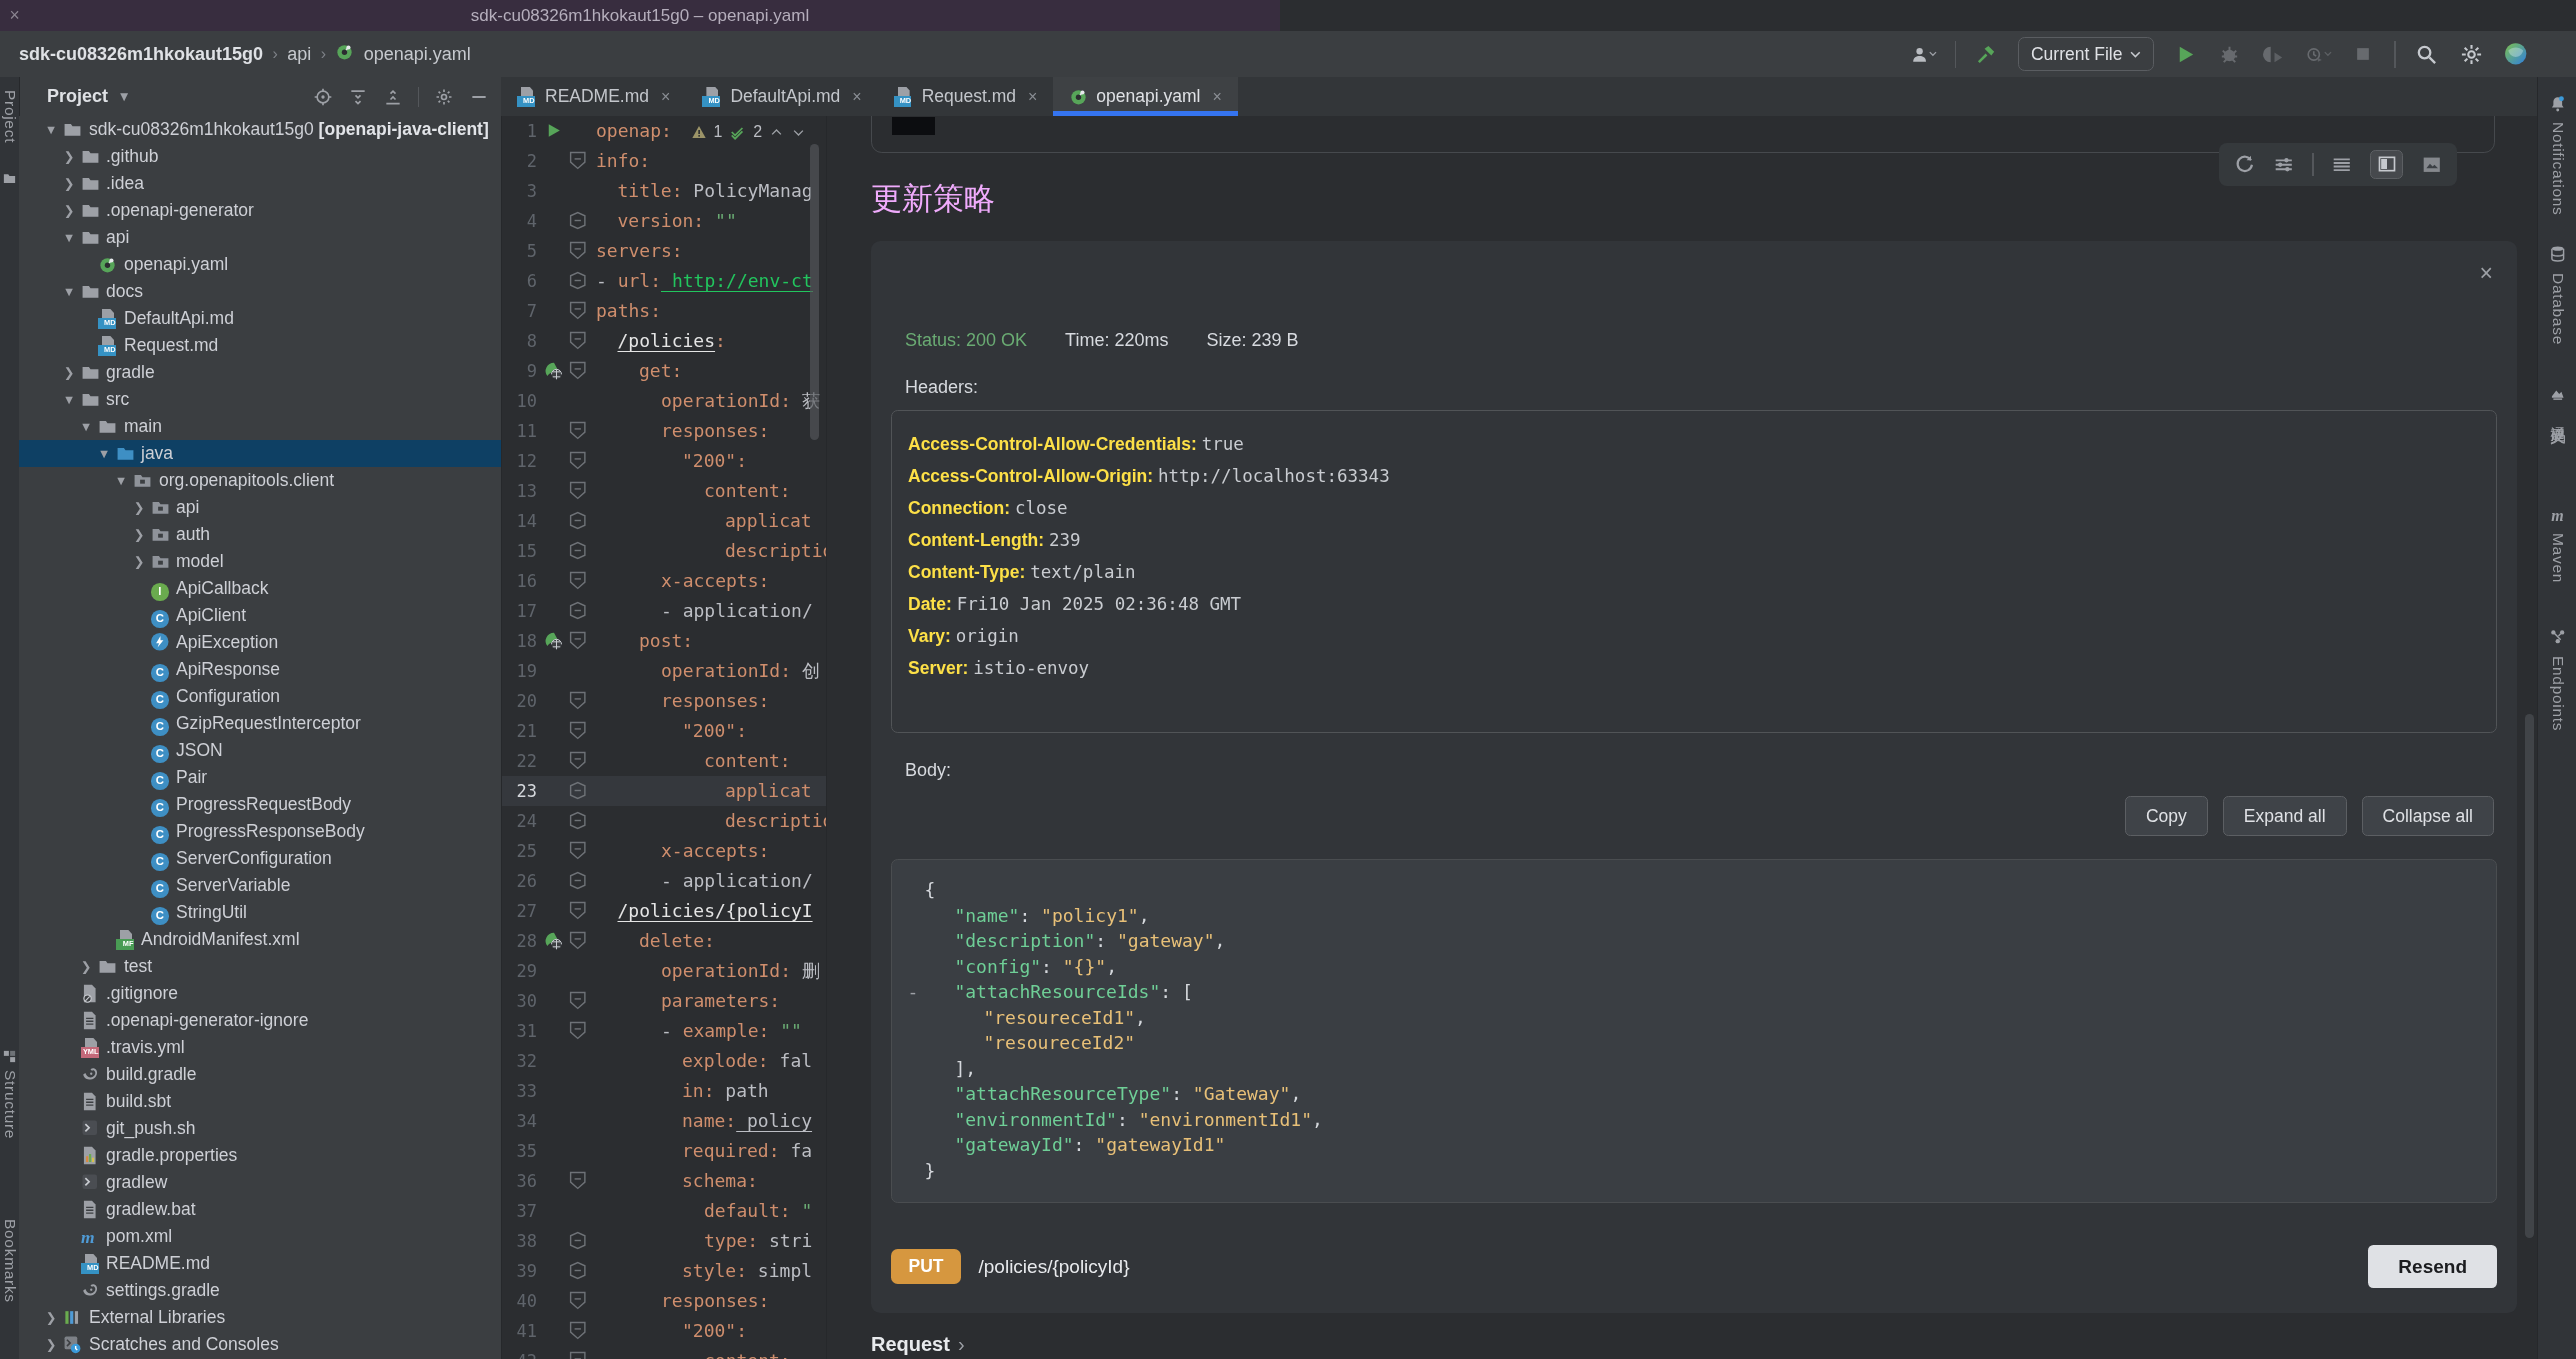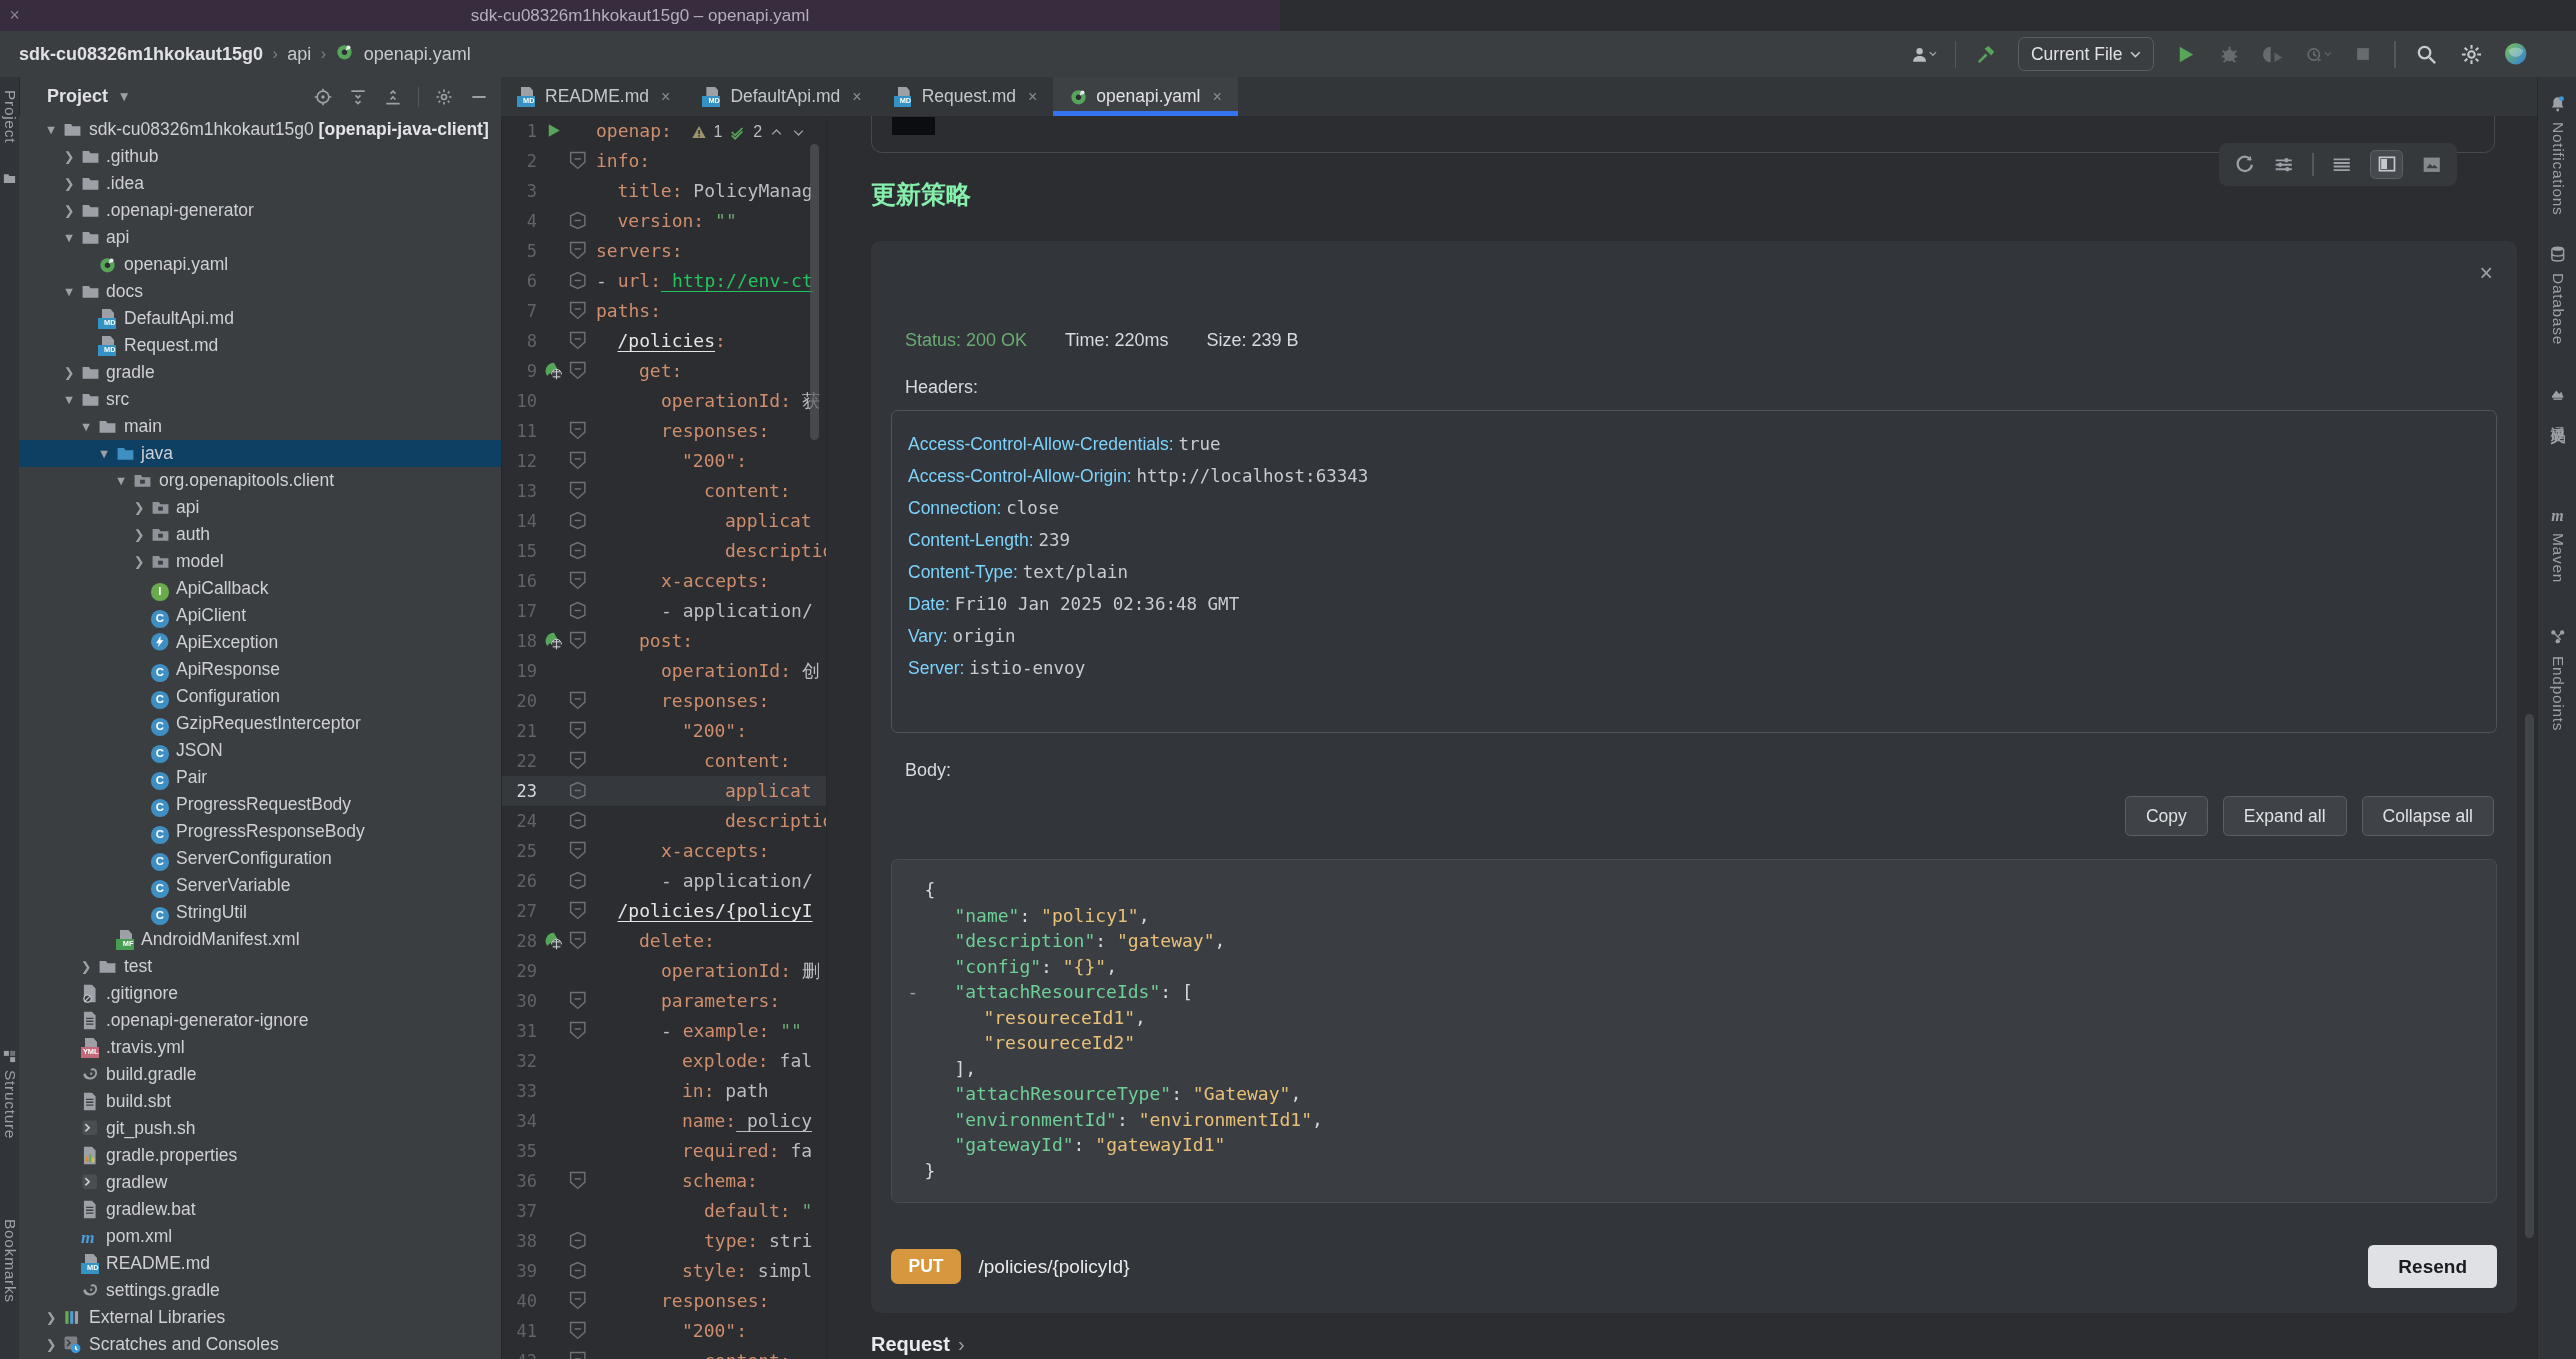--- a/index.html
+++ b/index.html
@@ -78,37 +78,37 @@
   .ins-widget{display:inline-flex;align-items:center;gap:6.7px;margin-left:19px;font-family:"Liberation Sans",sans-serif;
               font-size:16px;color:#bcbec4;vertical-align:middle;}
 
   
   #preview{left:826px;top:116px;width:1711px;height:1244px;background:#2b2d30;border-left:1.3px solid #26282b;overflow:hidden;}
   #prev-frag{position:absolute;left:44px;top:-27px;width:1622px;height:62px;border:1.3px solid #46494d;border-radius:0 0 10.8px 10.8px;}
   #prev-frag .stub{position:absolute;left:20px;top:27px;width:43px;height:17.5px;background:#0c0d10;}
   #float-tools{position:absolute;right:81px;top:27px;height:43px;background:#35393c;border-radius:8px;
                display:flex;align-items:center;gap:17.5px;padding:0 15px;color:#9da0a6;}
   #float-tools .sel-ic{background:#46494d;border:1.3px solid #5c5f63;border-radius:5.4px;padding:2.7px 5.4px;}
-  #prev-title{position:absolute;left:44px;top:62px;font-size:25px;font-weight:bold;color:#86efac;}
+  #prev-title{position:absolute;left:44px;top:62px;font-size:31px;font-weight:normal;color:#f0abfc;}
 
   #card{position:absolute;left:44px;top:125px;width:1646px;height:1072px;background:#323539;border-radius:9.4px;}
   #card-tabs{position:absolute;left:0;top:0;right:0;height:67px;background:#3c4045;border-radius:9.4px 9.4px 0 0;
              display:flex;align-items:center;}
   .ctab{margin-left:34px;font-size:18px;color:#c3c6cb;position:relative;height:100%;display:flex;align-items:center;padding:0 5.4px;}
   .ctab.active{color:#e8eaed;}
   .ctab.active::after{content:"";position:absolute;left:-2.7px;right:-2.7px;bottom:0;height:6px;background:#45a1f0;border-radius:1.3px 1.3px 0 0;}
   #card-close{position:absolute;right:24px;top:19px;font-size:23px;color:#9da0a6;}
   #status-row{position:absolute;left:34px;top:89px;display:flex;gap:38px;font-size:18px;}
   #status-ok{color:#6aab73;}
   .st{color:#d7dadf;}
   #hdr-label{position:absolute;left:34px;top:136px;font-size:18px;color:#d7dadf;}
   #hdrbox{position:absolute;left:20px;top:169px;width:1606px;height:323px;border:1.3px solid #515457;border-radius:6.7px;
           padding:23px 0 0 16px;box-sizing:border-box;}
   .hline{height:32px;font-size:17.5px;white-space:nowrap;}
-  .hname{font-weight:normal;color:#7dd3fc;}
+  .hname{font-weight:bold;color:#fde047;}
   .hval{font-family:"DejaVu Sans Mono","Liberation Mono",monospace;color:#c9ccd1;}
   #body-label{position:absolute;left:34px;top:519px;font-size:18px;color:#d7dadf;}
   #body-btns{position:absolute;right:23px;top:555px;display:flex;gap:15px;}
   .bbtn{height:38px;padding:0 20px;background:#3f4348;border:1.3px solid #5c5f63;border-radius:5.4px;
         font-size:17.5px;color:#dfe1e5;display:flex;align-items:center;}
   #jsonbox{position:absolute;left:20px;top:618px;width:1606px;height:344px;background:#3a3e43;border:1.3px solid #4a4d50;
            border-radius:6.7px;padding:19px 0 0 9.4px;box-sizing:border-box;}
   .jline{height:25.5px;font-family:"DejaVu Sans Mono","Liberation Mono",monospace;font-size:18px;white-space:pre;position:relative;}
   .jgut{display:inline-block;width:23px;color:#9da0a6;text-align:center;}
   .j-p{color:#d5d8dd;}

